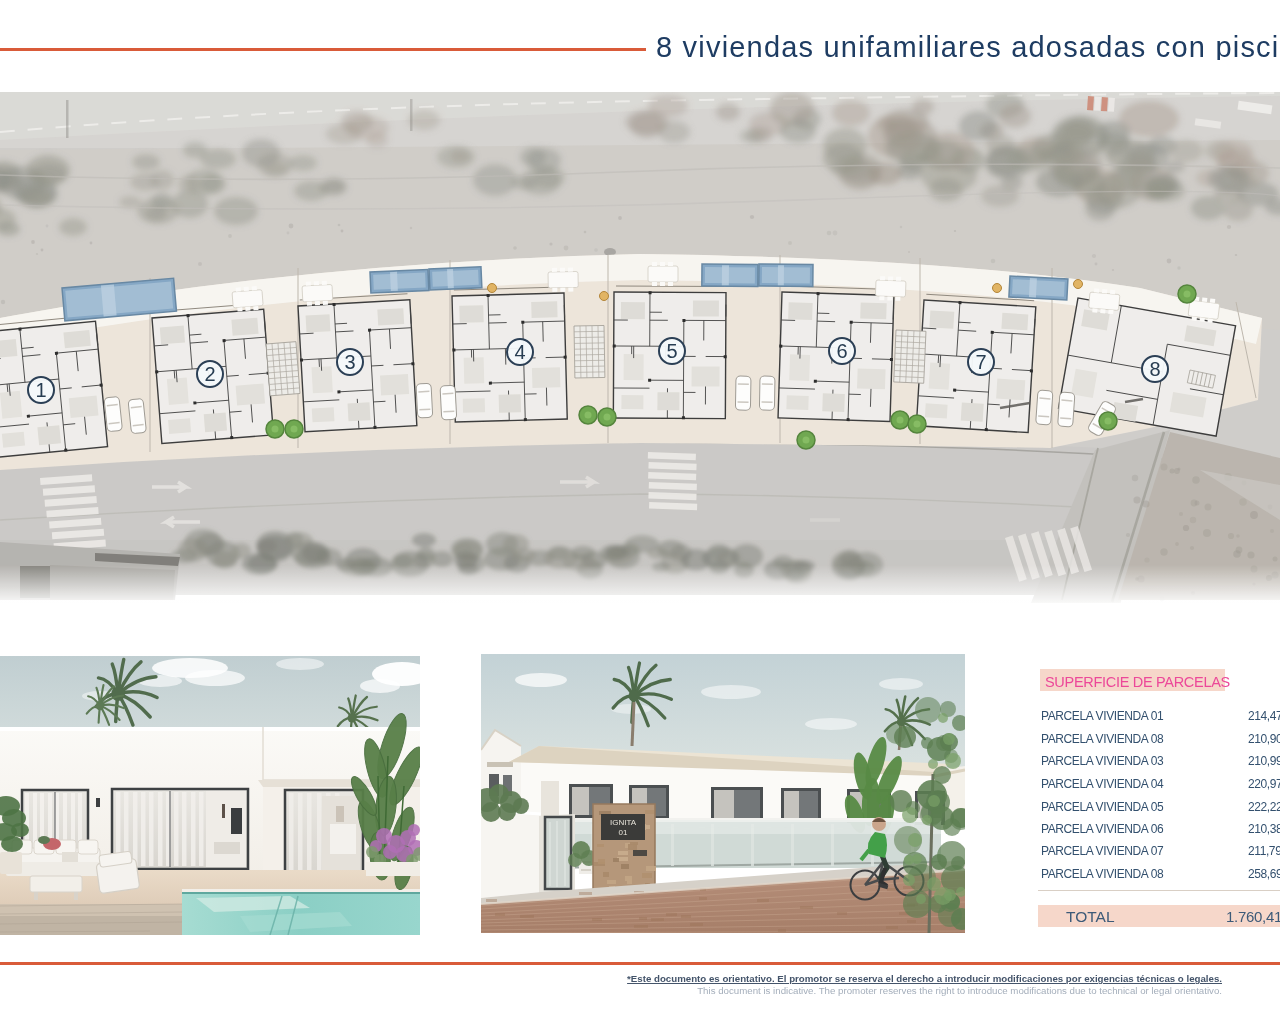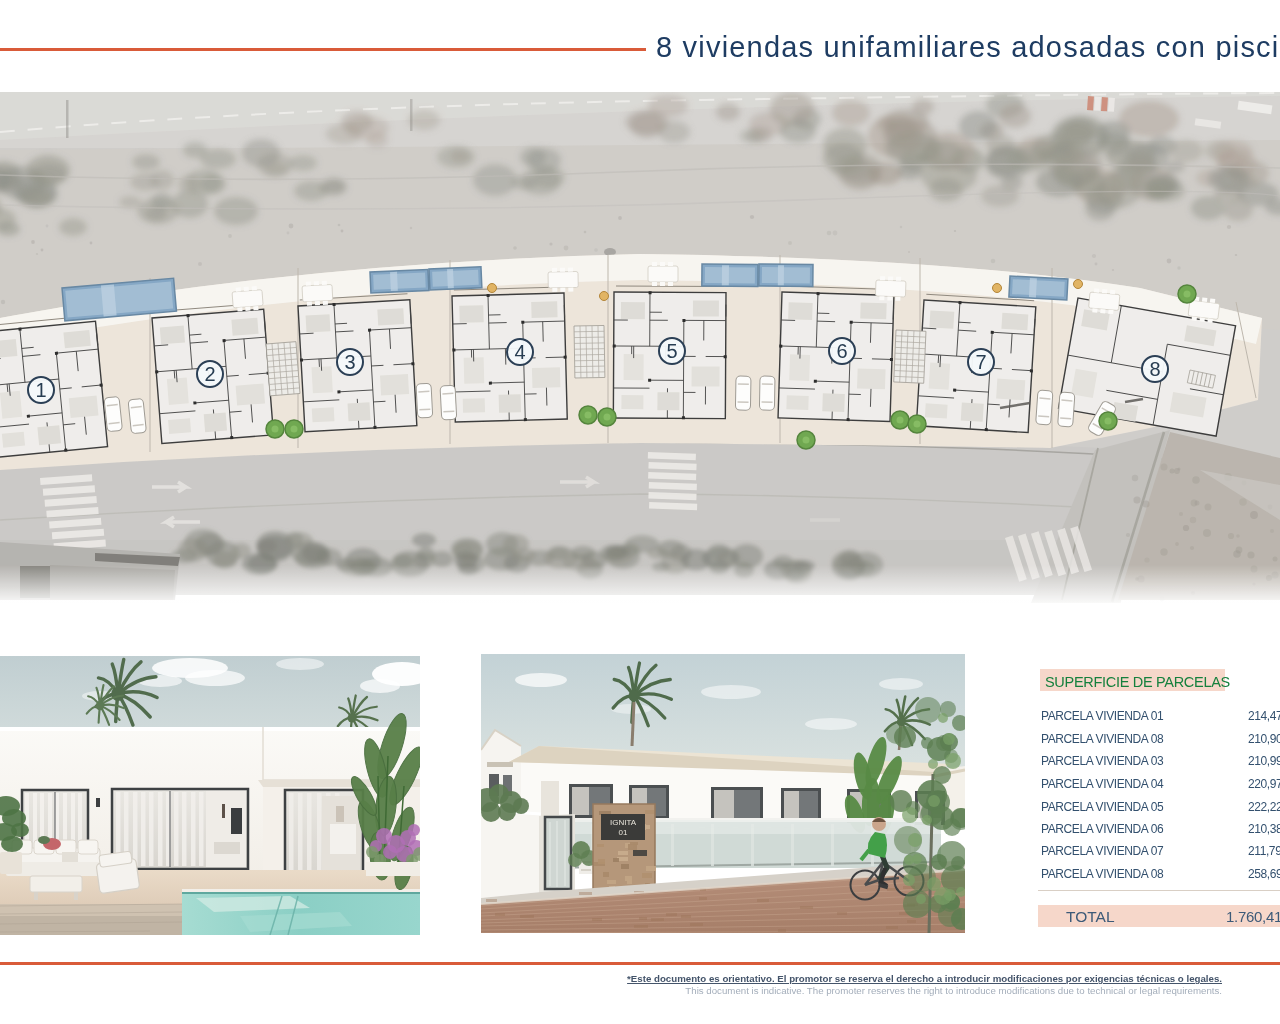--- a/index.html
+++ b/index.html
@@ -1171,21 +1171,21 @@
 <circle cx="436" cy="205" r="5" opacity="0.7"></circle>
 <circle cx="428" cy="226" r="6" opacity="0.7"></circle>
 <circle cx="468" cy="85" r="6" opacity="0.7"></circle>
 <circle cx="462" cy="64" r="5" opacity="0.7"></circle>
 <circle cx="462" cy="242" r="9" opacity="0.7"></circle>
 <circle cx="429" cy="161" r="8" opacity="0.7"></circle>
 </g>
 </svg></div>
 
 <div class="abs" style="left:1040px;top:669px;width:185px;height:22px;background:#f6d7ca;"></div>
-<div class="abs" style="left:1045px;top:674px;font-size:14.5px;letter-spacing:-0.3px;color:#15803d;white-space:nowrap;">SUPERFICIE DE PARCELAS</div>
+<div class="abs" style="left:1045px;top:674px;font-size:14.5px;letter-spacing:-0.3px;color:#ec4899;white-space:nowrap;">SUPERFICIE DE PARCELAS</div>
 
 <div class="abs" style="left:1041px;top:709px;font-size:12px;letter-spacing:-0.4px;color:#33506e;white-space:nowrap;">PARCELA VIVIENDA 01</div>
 <div class="abs" style="left:1248px;top:709px;font-size:12px;letter-spacing:-0.4px;color:#33506e;white-space:nowrap;">214,47 m²</div>
 <div class="abs" style="left:1041px;top:732px;font-size:12px;letter-spacing:-0.4px;color:#33506e;white-space:nowrap;">PARCELA VIVIENDA 08</div>
 <div class="abs" style="left:1248px;top:732px;font-size:12px;letter-spacing:-0.4px;color:#33506e;white-space:nowrap;">210,90 m²</div>
 <div class="abs" style="left:1041px;top:754px;font-size:12px;letter-spacing:-0.4px;color:#33506e;white-space:nowrap;">PARCELA VIVIENDA 03</div>
 <div class="abs" style="left:1248px;top:754px;font-size:12px;letter-spacing:-0.4px;color:#33506e;white-space:nowrap;">210,99 m²</div>
 <div class="abs" style="left:1041px;top:777px;font-size:12px;letter-spacing:-0.4px;color:#33506e;white-space:nowrap;">PARCELA VIVIENDA 04</div>
 <div class="abs" style="left:1248px;top:777px;font-size:12px;letter-spacing:-0.4px;color:#33506e;white-space:nowrap;">220,97 m²</div>
 <div class="abs" style="left:1041px;top:800px;font-size:12px;letter-spacing:-0.4px;color:#33506e;white-space:nowrap;">PARCELA VIVIENDA 05</div>
@@ -1200,15 +1200,15 @@
 <div class="abs" style="left:1038px;top:890px;width:242px;height:1px;background:#d9cfc5;"></div>
 
 <div class="abs" style="left:1038px;top:905px;width:242px;height:22px;background:#f6d7ca;"></div>
 <div class="abs" style="left:1046px;top:908px;font-size:15.5px;color:#3c5a78;white-space:nowrap;margin-left:20px;">TOTAL</div>
 <div class="abs" style="left:1226px;top:908px;font-size:15px;letter-spacing:-0.3px;color:#3c5a78;white-space:nowrap;">1.760,41 m²</div>
 
 <div class="abs" style="left:0;top:962px;width:1280px;height:3px;background:#d95b39;"></div>
 
 <div class="abs" style="left:0;top:973px;width:1222px;text-align:right;font-size:9.7px;font-weight:bold;color:#44546a;text-decoration:underline;">*Este documento es orientativo. El promotor se reserva el derecho a introducir modificaciones por exigencias técnicas o legales.</div>
 
-<div class="abs" style="left:0;top:985px;width:1222px;text-align:right;font-size:9.7px;color:#a4aebb;">This document is indicative. The promoter reserves the right to introduce modifications due to technical or legal requirements.</div>
+<div class="abs" style="left:0;top:985px;width:1222px;text-align:right;font-size:9.7px;color:#a4aebb;">This document is indicative. The promoter reserves the right to introduce modifications due to technical or legal orientativo.</div>
 
 </div>
 
 </body></html>

